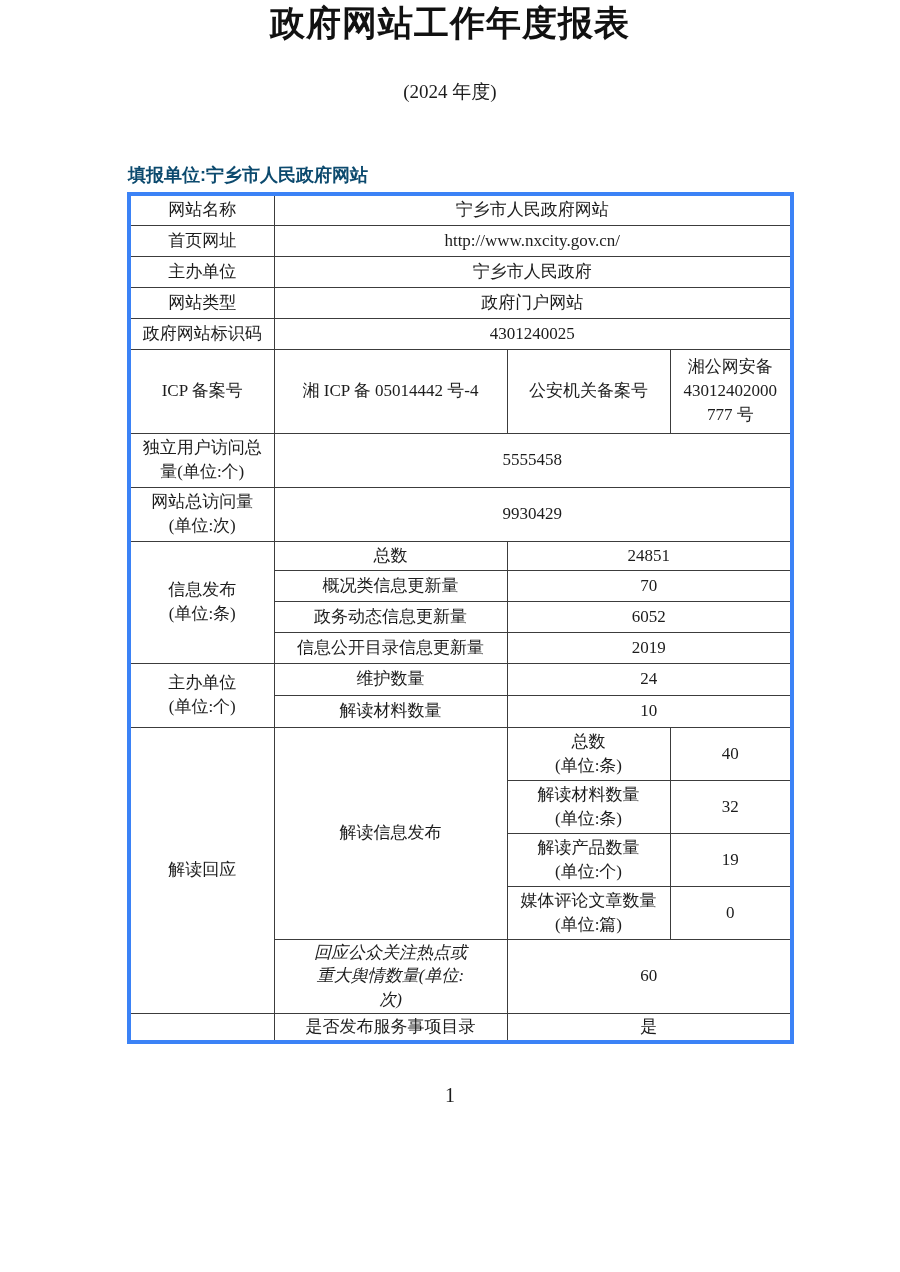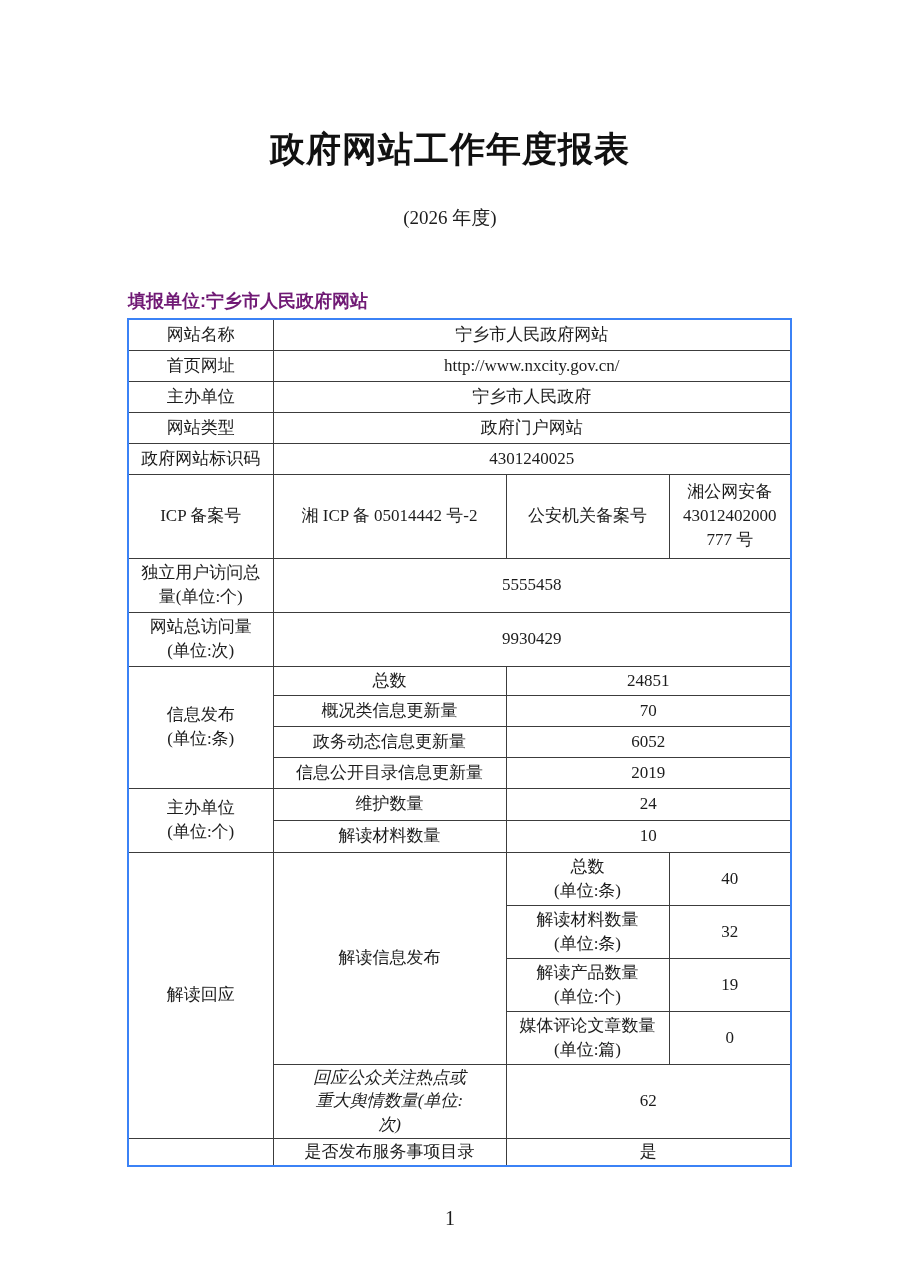--- a/index.html
+++ b/index.html
@@ -7,48 +7,47 @@
     position: relative;
     width: 900px;
     height: 1272px;
     background: #ffffff;
     color: #1c1c1c;
     font-family: "Liberation Serif", "DejaVu Serif", serif;
     box-sizing: border-box;
     overflow: hidden;
   }
   .title {
-    padding-top: 118px;
-    margin: 8px;
+    margin: 0;
     text-align: center;
     font-family: "Liberation Sans", "DejaVu Sans", sans-serif;
     font-weight: 700;
     font-size: 35px;
     letter-spacing: 1px;
     color: #111111;
   }
   .subtitle {
     margin-top: 32px;
     text-align: center;
     font-size: 19px;
     color: #1c1c1c;
   }
   .reporting-unit {
     margin: 58px 0 5px 128px;
     font-family: "Liberation Sans", "DejaVu Sans", sans-serif;
     font-weight: 700;
     font-size: 18px;
-    color: #701a75;
+    color: #0c4a6e;
   }
   table.report {
     border-collapse: collapse;
     table-layout: fixed;
     margin-left: 127px;
     width: 663px;
-    border: 2px solid #3b82f6;
+    border: 4px solid #3b82f6;
   }
   table.report td {
     border: 1px solid #3c3c3c;
     text-align: center;
     vertical-align: middle;
     font-size: 17px;
     line-height: 1.4;
     padding: 1px 4px;
     white-space: pre-line;
     overflow: hidden;
@@ -69,21 +68,21 @@
     font-size: 20px;
     color: #1c1c1c;
   }
 </style>
 </head>
 <body>
 
 <div class="page">
 
   <h1 class="title">政府网站工作年度报表</h1>
-  <div class="subtitle">(2026 年度)</div>
+  <div class="subtitle">(2024 年度)</div>
   <div class="reporting-unit">填报单位:宁乡市人民政府网站</div>
 
   <table class="report">
     <colgroup>
       <col style="width:145px">
       <col style="width:233px">
       <col style="width:163px">
       <col style="width:122px">
     </colgroup>
     <tbody>
@@ -102,21 +101,21 @@
       <tr class="h31">
         <td>网站类型</td>
         <td colspan="3">政府门户网站</td>
       </tr>
       <tr class="h31">
         <td>政府网站标识码</td>
         <td colspan="3">4301240025</td>
       </tr>
       <tr class="h84">
         <td>ICP 备案号</td>
-        <td>湘 ICP 备 05014442 号-2</td>
+        <td>湘 ICP 备 05014442 号-4</td>
         <td>公安机关备案号</td>
         <td>湘公网安备
 43012402000
 777 号</td>
       </tr>
       <tr class="h54">
         <td>独立用户访问总
 量(单位:个)</td>
         <td colspan="3">5555458</td>
       </tr>
@@ -172,21 +171,21 @@
       </tr>
       <tr class="h53">
         <td>媒体评论文章数量
 (单位:篇)</td>
         <td>0</td>
       </tr>
       <tr class="h70">
         <td class="tight">回应公众关注热点或
 重大舆情数量(单位:
 次)</td>
-        <td colspan="2">62</td>
+        <td colspan="2">60</td>
       </tr>
       <tr class="h33">
         <td></td>
         <td>是否发布服务事项目录</td>
         <td colspan="2">是</td>
       </tr>
     </tbody>
   </table>
 
   <div class="page-number">1</div>

